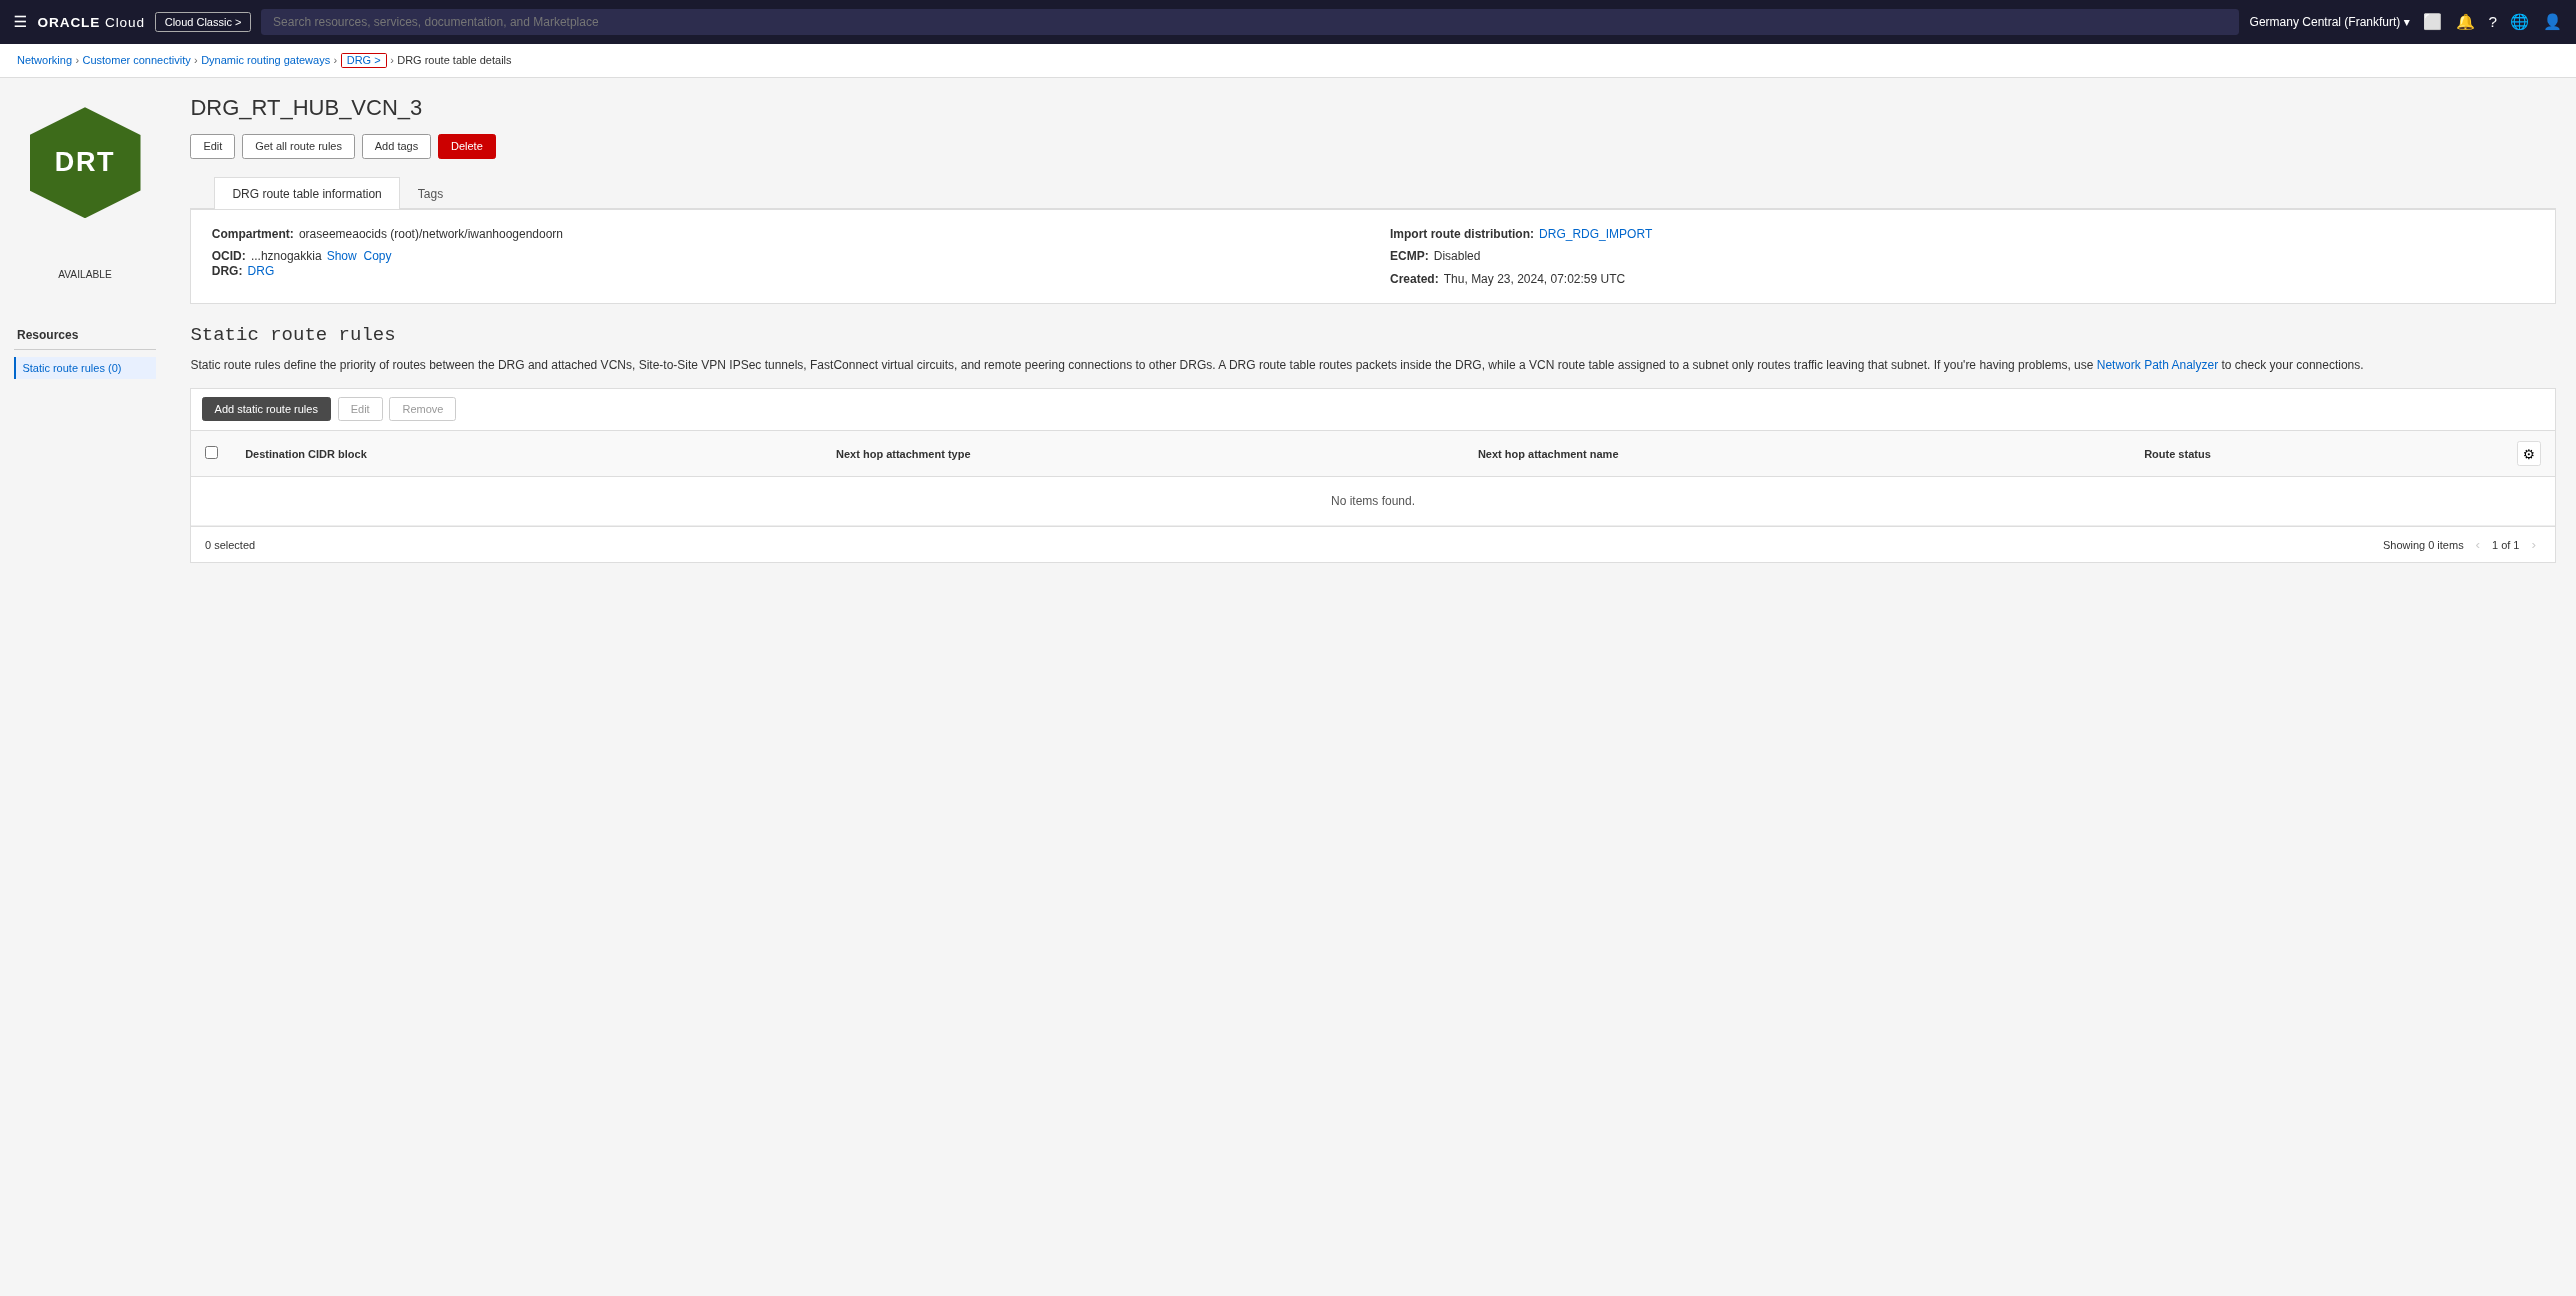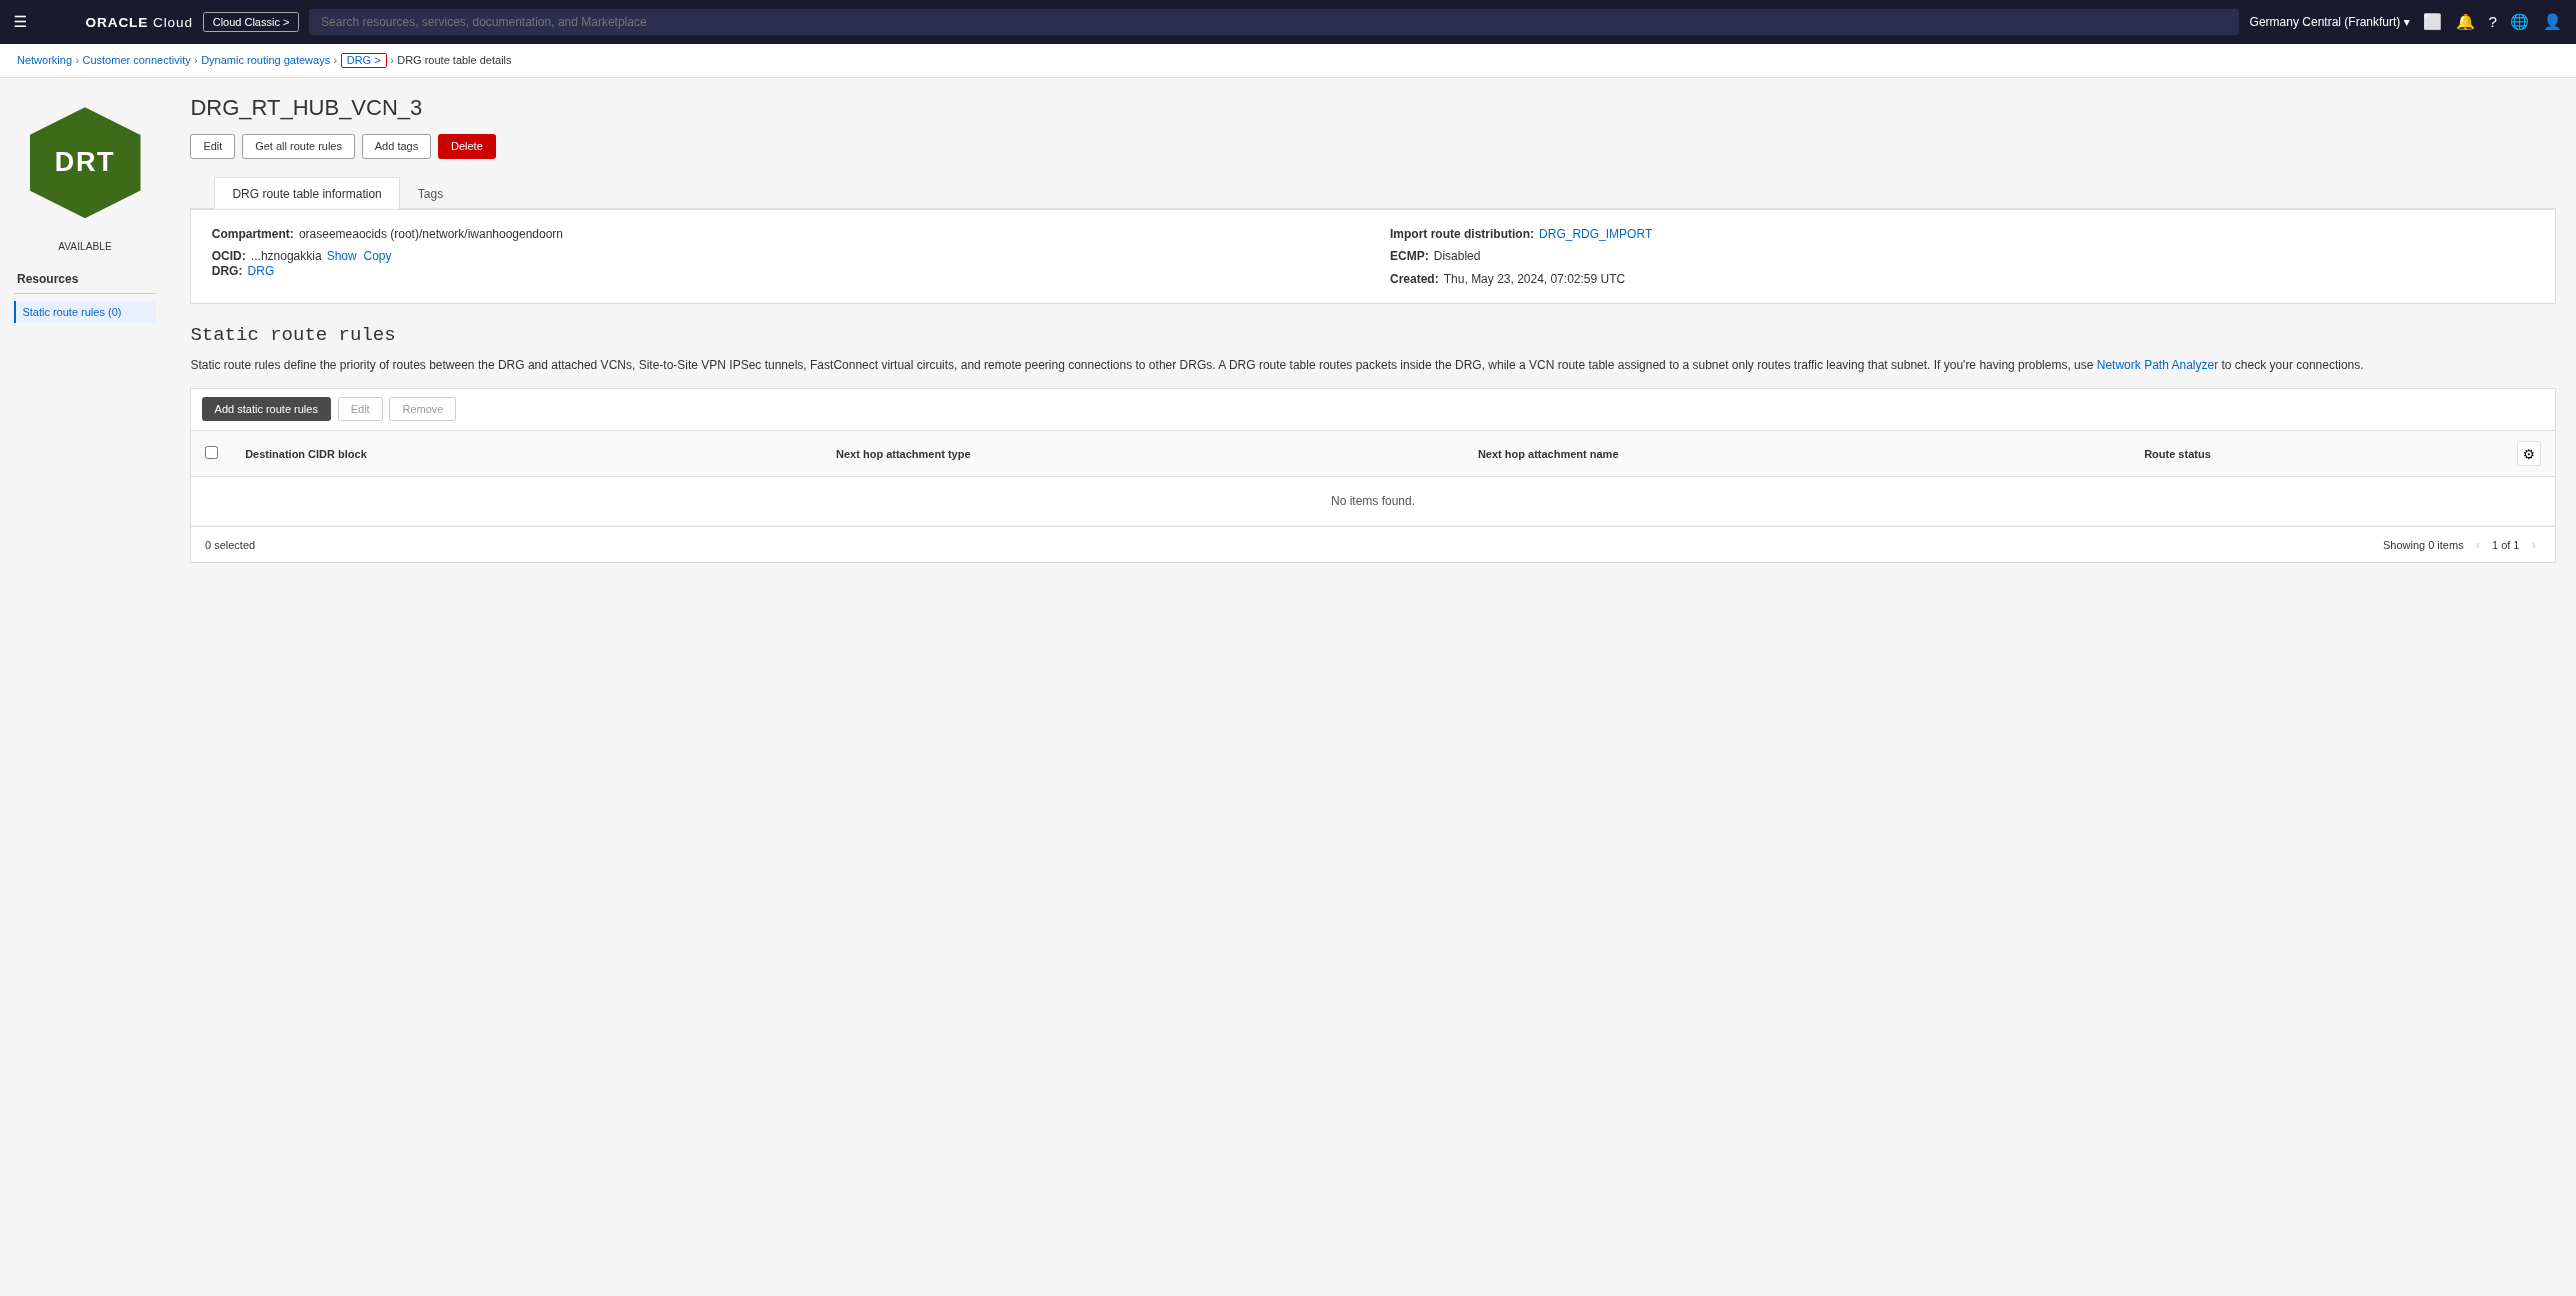--- a/index.html
+++ b/index.html
@@ -8,21 +8,21 @@
     
     .top-nav {
       background: #1a1a2e;
       display: flex;
       align-items: center;
       padding: 0 13.6px;
       height: 44px;
       gap: 10.2px;
     }
     .hamburger-icon { color: #fff; font-size: 15.3px; cursor: pointer; }
-    .oracle-logo { color: #fff; font-size: 13.6px; font-weight: 300; letter-spacing: 0.9px; white-space: nowrap; margin-left: 48px; }
+    .oracle-logo { color: #fff; font-size: 13.6px; font-weight: 300; letter-spacing: 0.9px; white-space: nowrap; }
     .oracle-logo span { font-weight: 700; }
     .cloud-classic-btn {
       background: transparent;
       border: 0.9px solid #aaa;
       color: #fff;
       padding: 3.4px 8.5px;
       border-radius: 2.6px;
       cursor: pointer;
       font-size: 11px;
       white-space: nowrap;
@@ -76,20 +76,21 @@
 
     
     .left-sidebar {
       width: 170px;
       background: #f5f5f5;
       padding: 17px 0;
       flex-shrink: 0;
       display: flex;
       flex-direction: column;
       align-items: center;
+      gap: 28px;
     }
     .hexagon-container {
       width: 136px;
       height: 136px;
       display: flex;
       align-items: center;
       justify-content: center;
       margin-bottom: 10.2px;
     }
     .hexagon {

